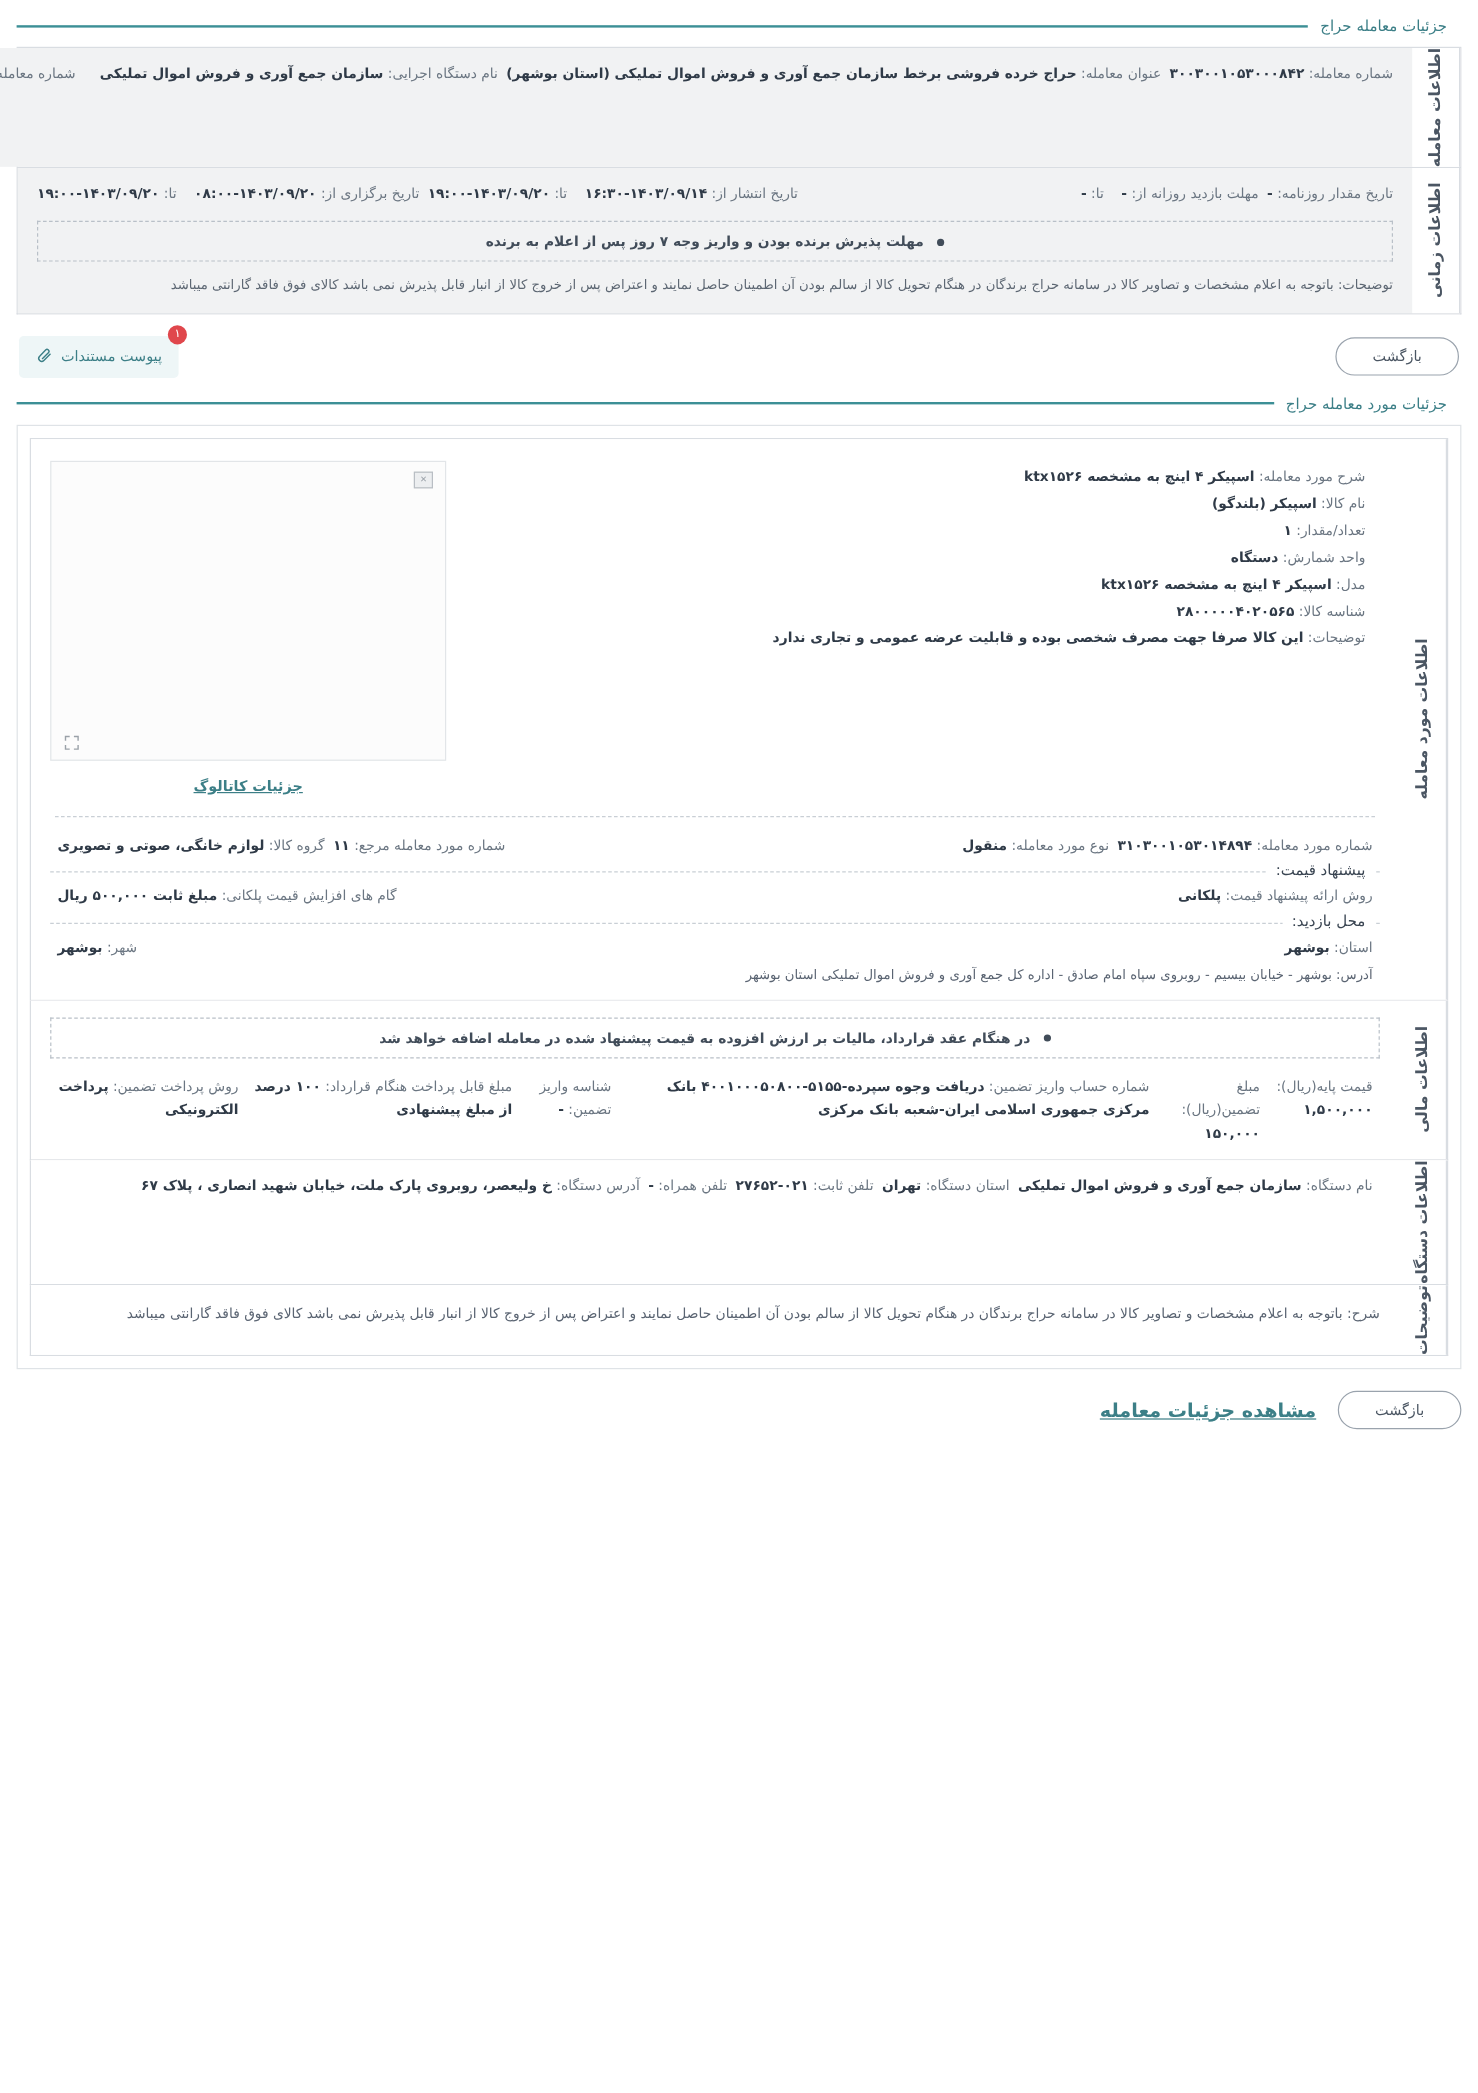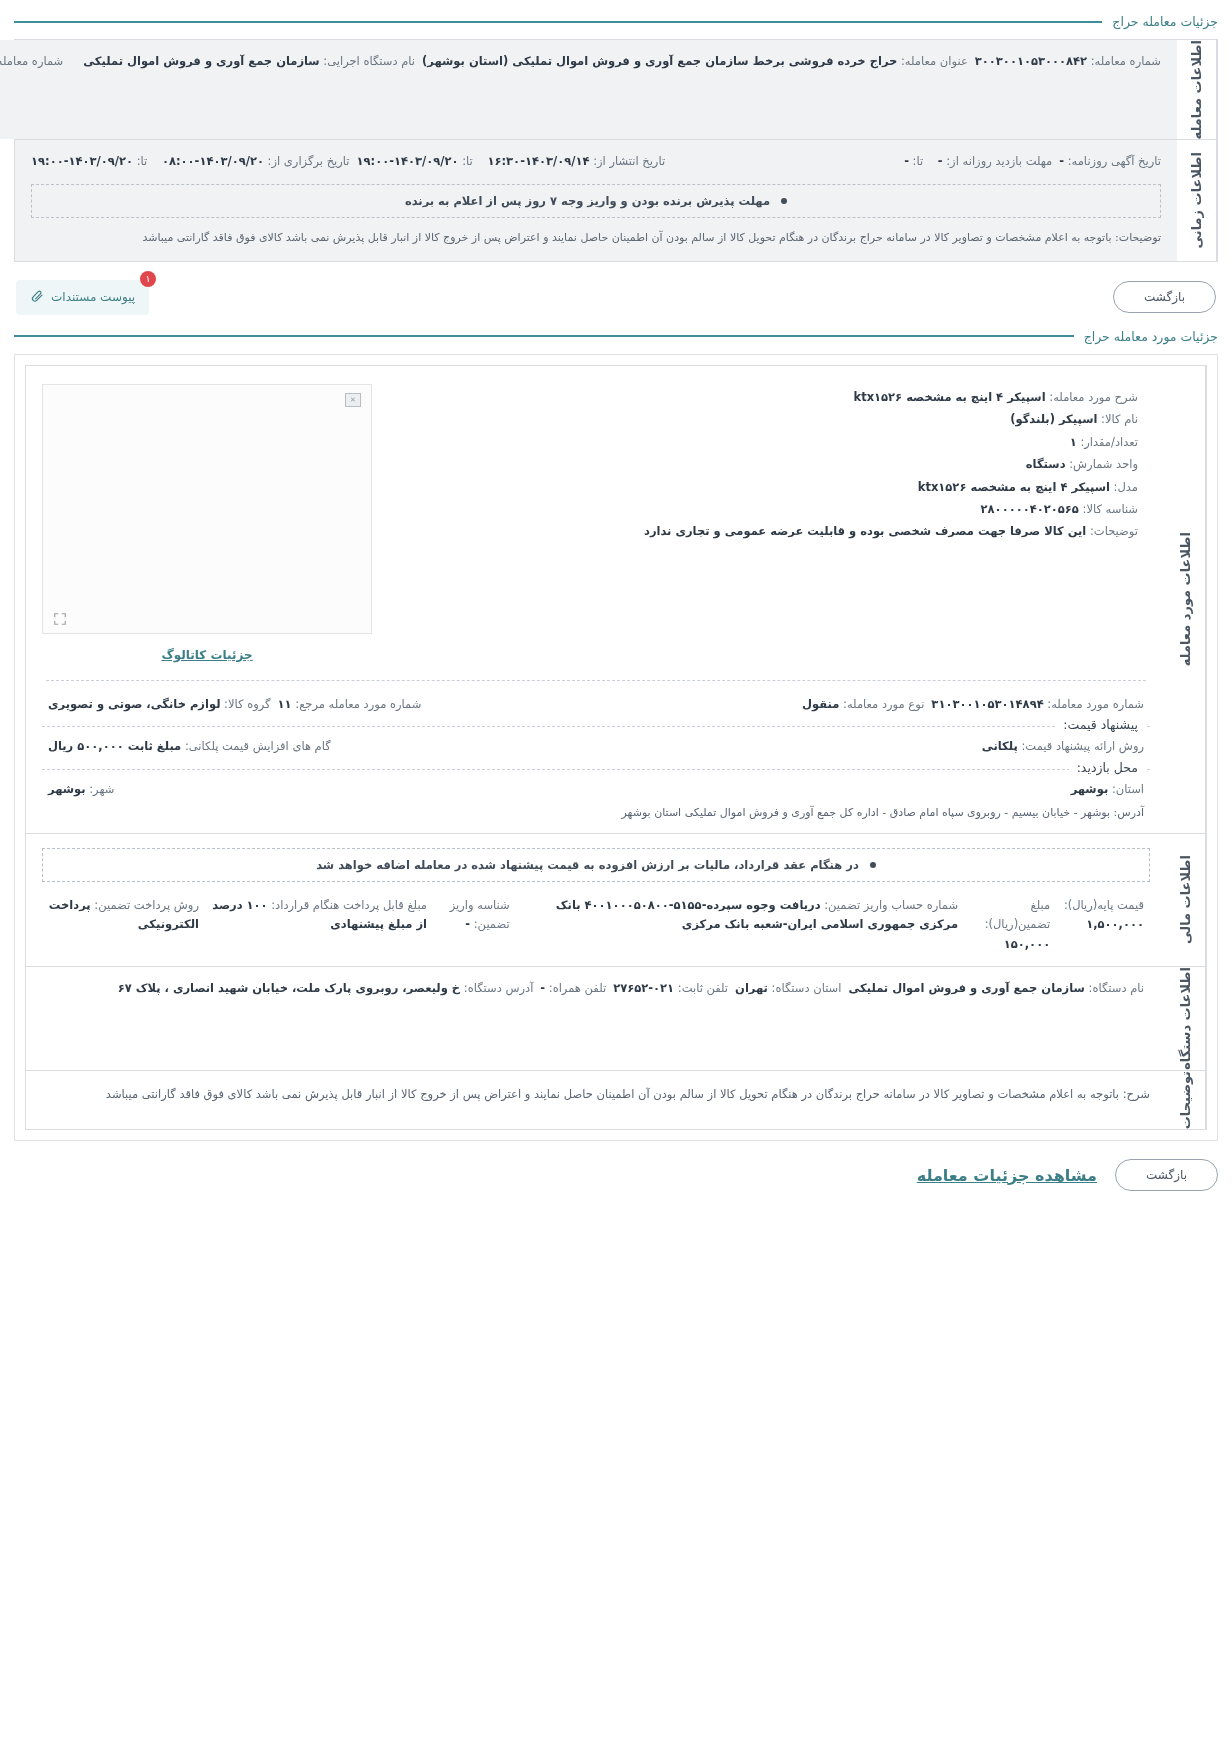--- a/index.html
+++ b/index.html
@@ -11,21 +11,21 @@
   }
   body { width: 1232px; min-height: 1744px; position: relative; }
 
   .page { padding: 0 14px 30px 14px; }
 
   
   .section-head {
     display: flex;
     align-items: center;
     gap: 10px;
-    margin: 14px 0 10px 0;
+    margin: 14px 12px 10px 0;
     direction: rtl;
   }
   .section-head .title {
     font-size: 12.5px;
     color: #3c7f87;
     white-space: nowrap;
     font-weight: normal;
   }
   .section-head .rule {
     flex: 1 1 auto;
@@ -252,21 +252,21 @@
   </div>
 
   <div class="panel">
     <div class="side-label">
       <span>اطلاعات زمانی</span>
     </div>
     <div class="body">
       <div class="rowgrid">
         <div class="col right">
           <div class="kv">
-            <span class="lbl">تاریخ آگهی روزنامه:</span>
+            <span class="lbl">تاریخ مقدار روزنامه:</span>
             <span class="val">-</span>
           </div>
           <div class="kv">
             <span class="lbl">مهلت بازدید روزانه از:</span>
             <span class="val">-</span>
             &nbsp;&nbsp;
             <span class="lbl">تا:</span>
             <span class="val">-</span>
           </div>
         </div>

